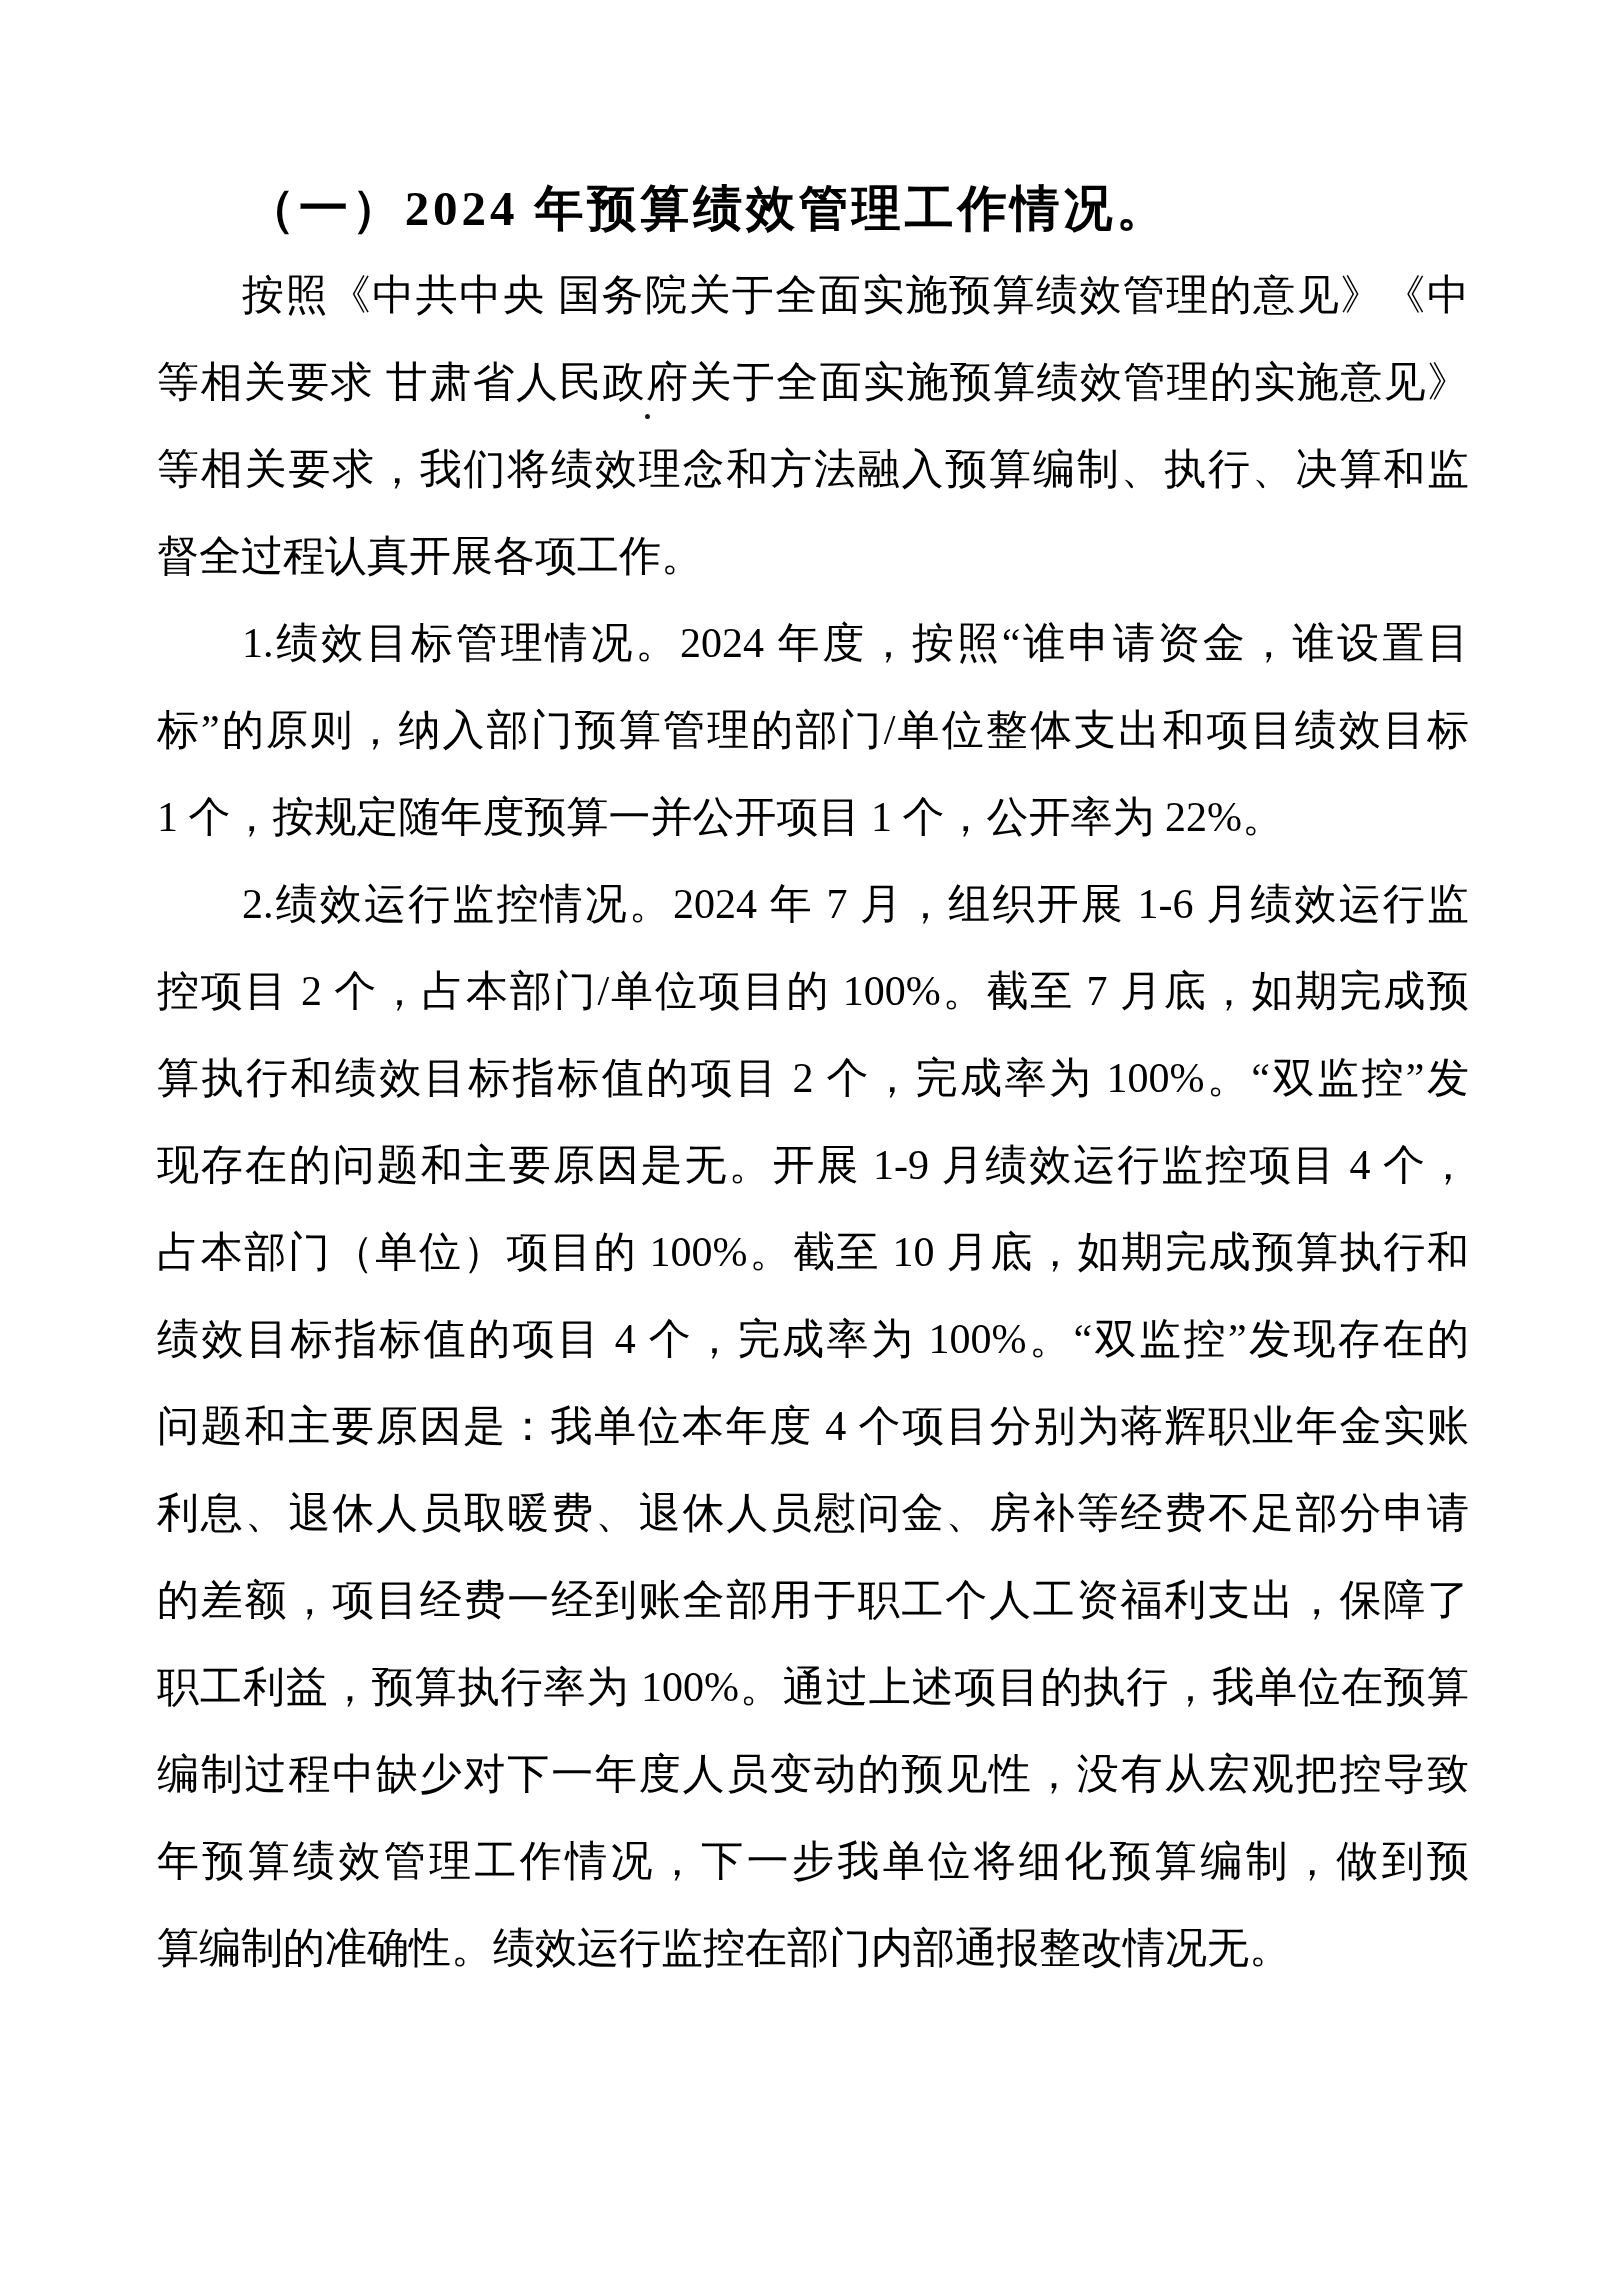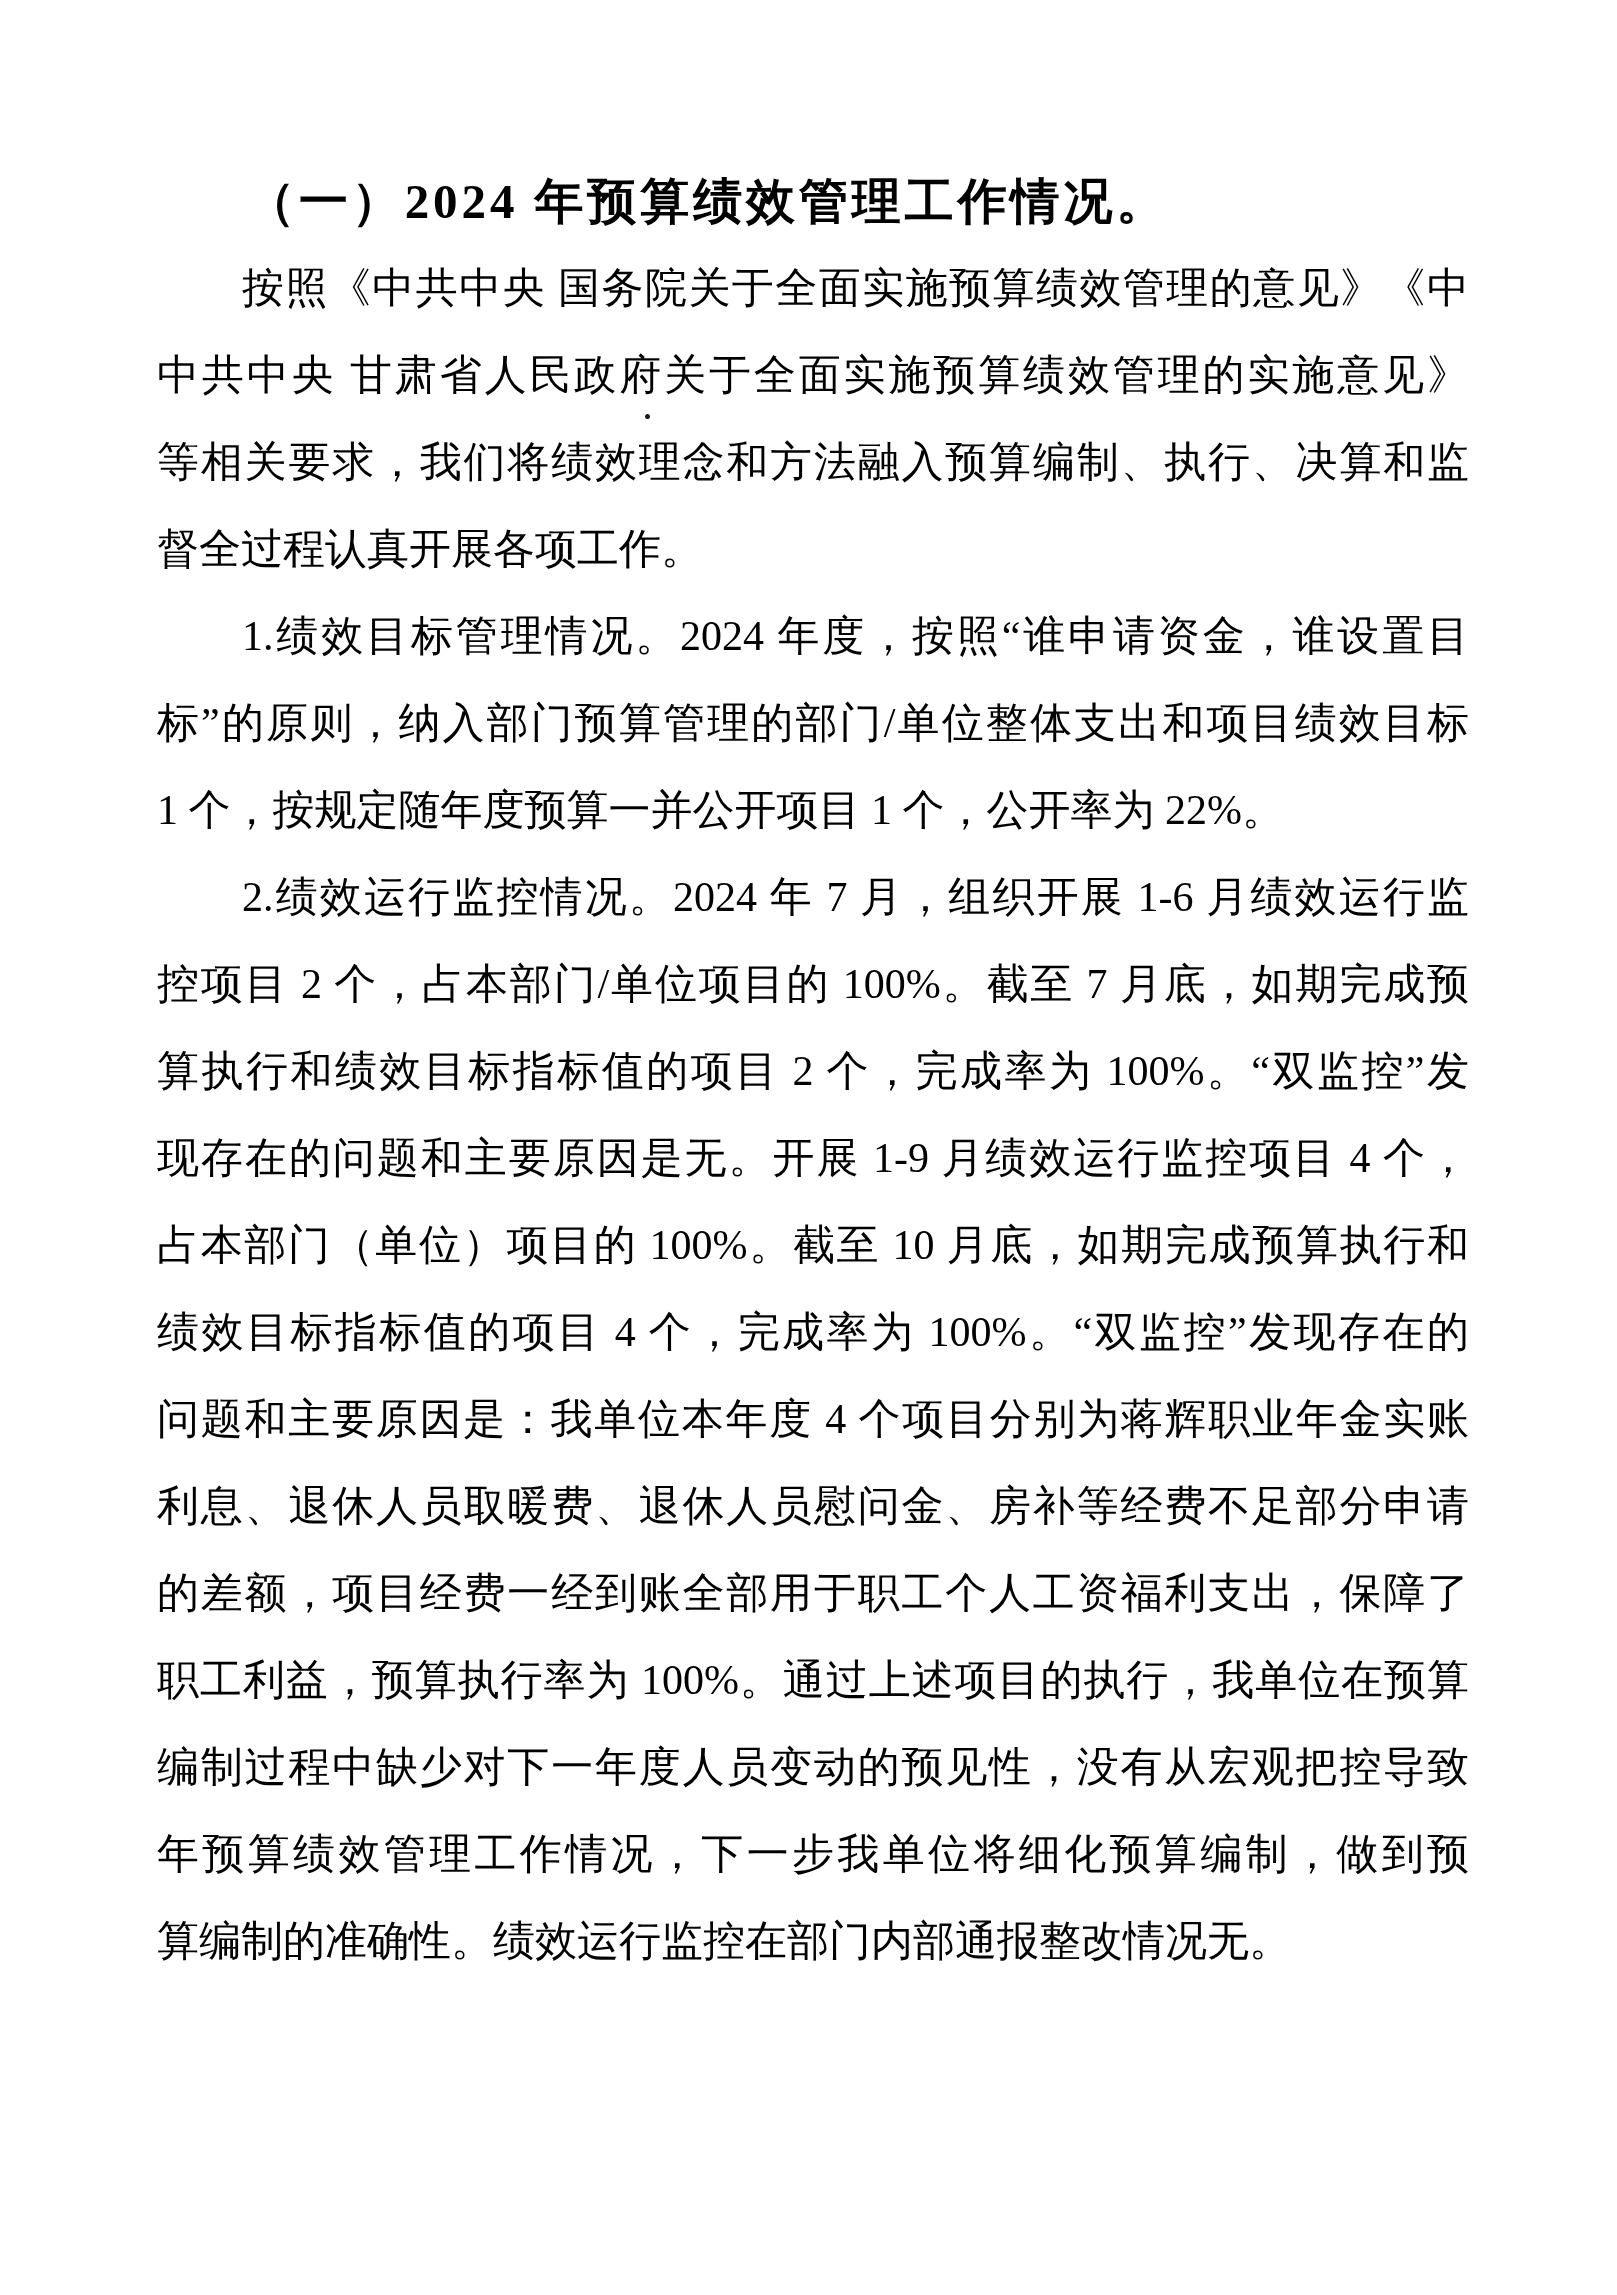--- a/index.html
+++ b/index.html
@@ -12,21 +12,21 @@
     width: 1617px;
     height: 2295px;
     background: #ffffff;
     overflow: hidden;
     font-family: "Liberation Serif", "DejaVu Serif", serif;
     color: #000000;
   }
   .doc {
     position: absolute;
     left: 157px;
-    top: 158px;
+    top: 165px;
     width: 1312px;
   }
   .para { margin: 0; padding: 0; }
   .line {
     font-size: 42px;
     line-height: 87px;
     height: 87px;
     text-align: justify;
     text-align-last: justify;
     white-space: normal;
@@ -62,21 +62,21 @@
 
 <div class="page">
   <div class="speck"></div>
 
   <div class="doc">
 
     <div class="line heading">（一）2024 年预算绩效管理工作情况。</div>
 
     <div class="para">
       <div class="line first"><span class="b"></span><span>按照《中共中央 国务院关于全面实施预算绩效管理的意见》《中</span></div>
-      <div class="line"><span class="b"></span><span>中共中央 甘肃省人民政府关于全面实施预算绩效管理的实施意见》</span></div>
+      <div class="line"><span class="b"></span><span>等相关要求 甘肃省人民政府关于全面实施预算绩效管理的实施意见》</span></div>
       <div class="line"><span class="b"></span><span>等相关要求，我们将绩效理念和方法融入预算编制、执行、决算和监</span></div>
       <div class="line end"><span class="b"></span><span>督全过程认真开展各项工作。</span></div>
     </div>
 
     <div class="para">
       <div class="line first"><span class="b">1.绩效目标管理情况。</span><span>2024 年度，按照“谁申请资金，谁设置目</span></div>
       <div class="line"><span class="b"></span><span>标”的原则，纳入部门预算管理的部门/单位整体支出和项目绩效目标</span></div>
       <div class="line end"><span class="b"></span><span>1 个，按规定随年度预算一并公开项目 1 个，公开率为 22%。</span></div>
     </div>
 

